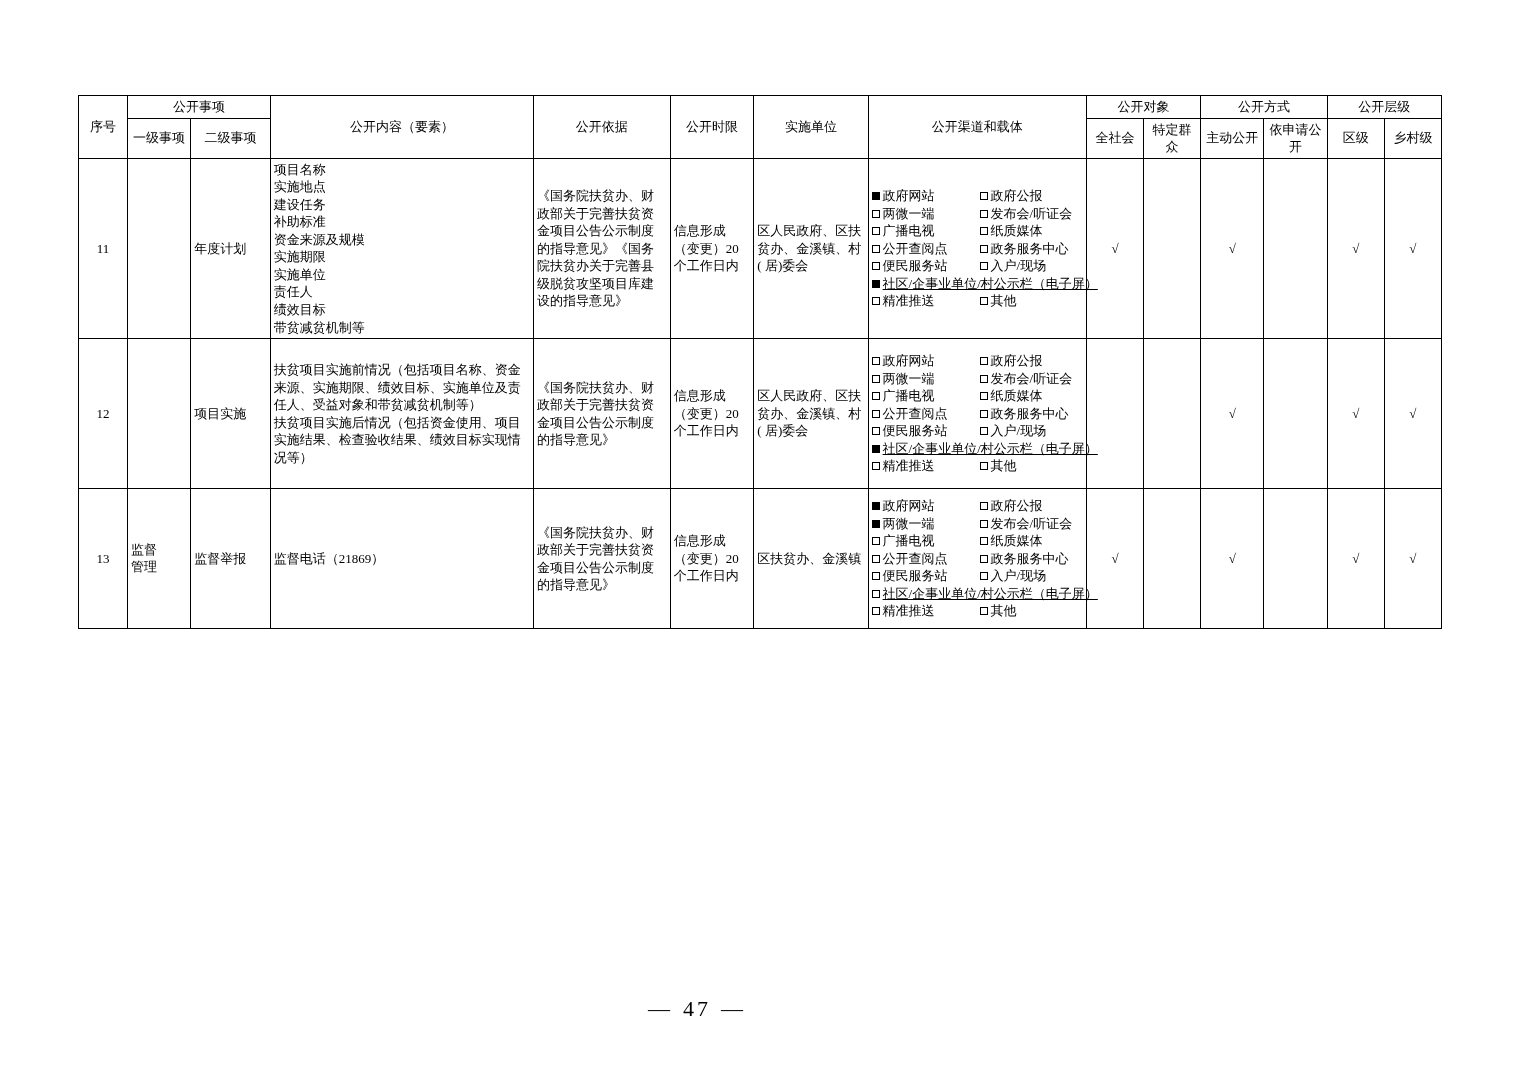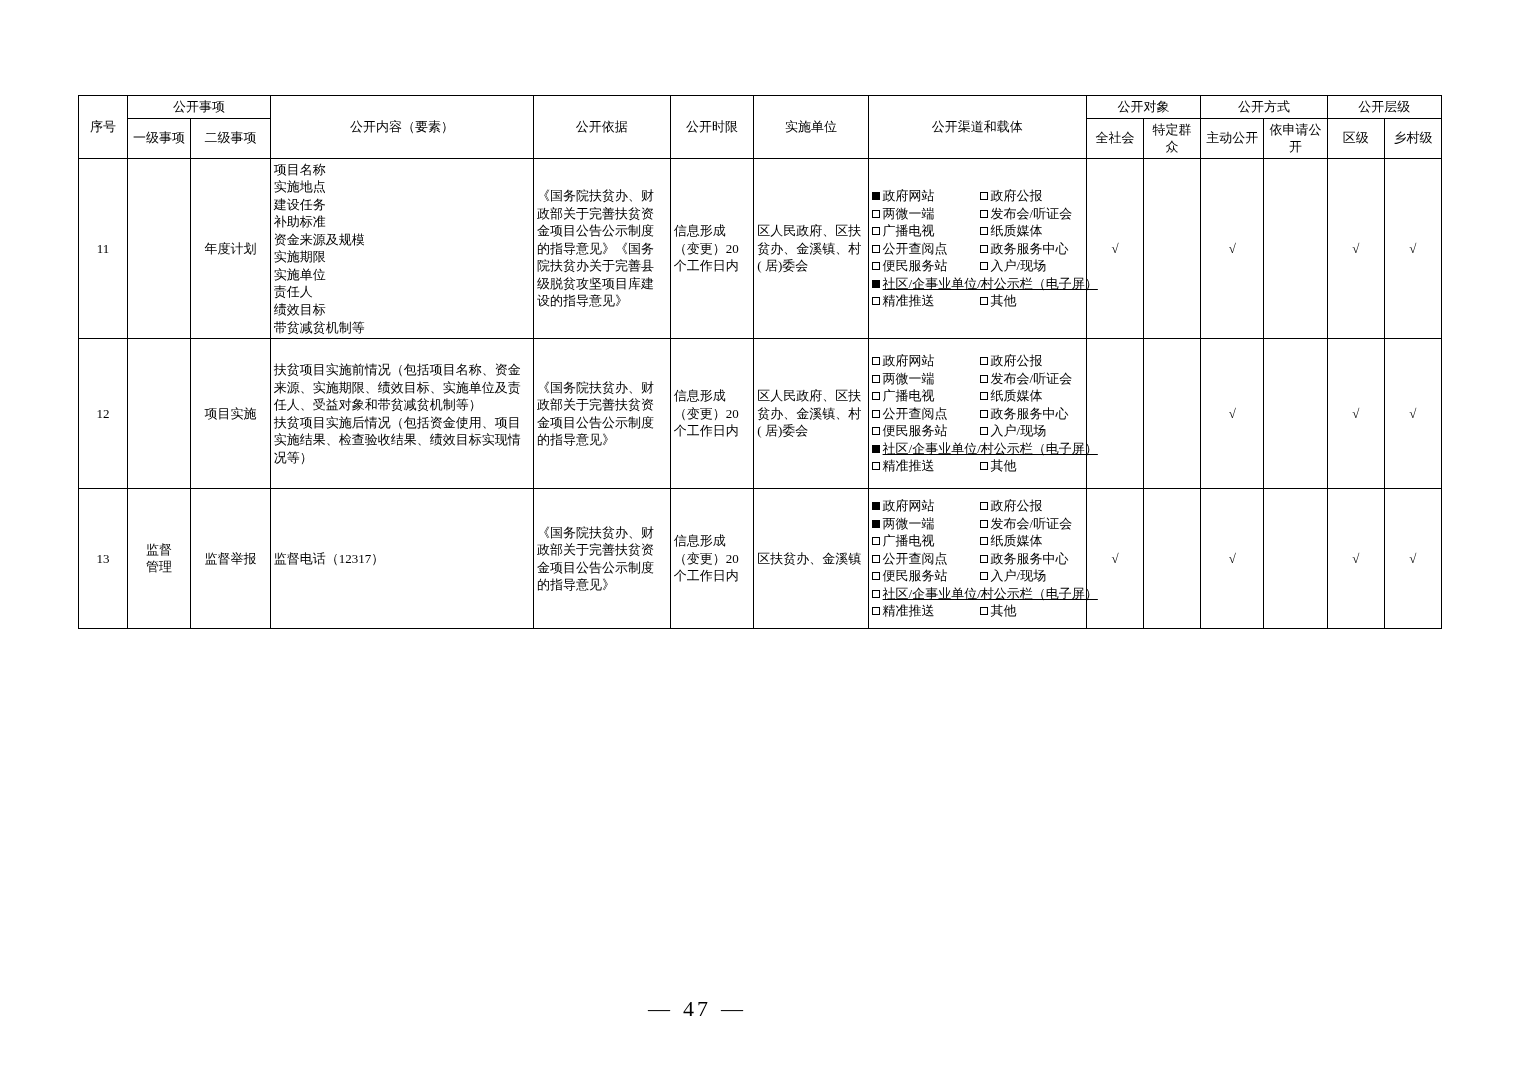--- a/index.html
+++ b/index.html
@@ -46,21 +46,20 @@
   .hdr-small {
     text-align: center;
     font-size: 14px;
     line-height: 1.2;
   }
   .idx {
     text-align: center;
     font-size: 14px;
   }
   .lvl1, .lvl2 {
-    text-align: center;
     font-size: 14px;
     line-height: 1.3;
   }
   .content-cell {
     font-size: 13.5px;
     line-height: 1.45;
     text-align: left;
     vertical-align: middle;
     padding-left: 6px;
     padding-right: 6px;
@@ -286,21 +285,21 @@
         <td class="check">√</td>
         <td class="check"></td>
         <td class="check">√</td>
         <td class="check">√</td>
       </tr>
 
       <tr style="height:140px">
         <td class="idx">13</td>
         <td class="lvl1"><span style="display:inline-block;width:2.2em;line-height:1.3">监督管理</span></td>
         <td class="lvl2">监督举报</td>
-        <td class="content-cell" style="white-space:pre-line">监督电话（12317）</td>
+        <td class="content-cell" style="white-space:pre-line">监督电话（21869）</td>
         <td class="basis-cell">《国务院扶贫办、财政部关于完善扶贫资金项目公告公示制度的指导意见》</td>
         <td class="limit-cell">信息形成（变更）20 个工作日内</td>
         <td class="subject-cell">区扶贫办、金溪镇</td>
         <td class="channel-cell">
           <div class="chan-grid">
             <div class="chan-row">
               <span class="chan-item col1"><span class="box filled"></span><span>政府网站</span></span>
               <span class="chan-item col2"><span class="box"></span><span>政府公报</span></span>
             </div>
             <div class="chan-row">

